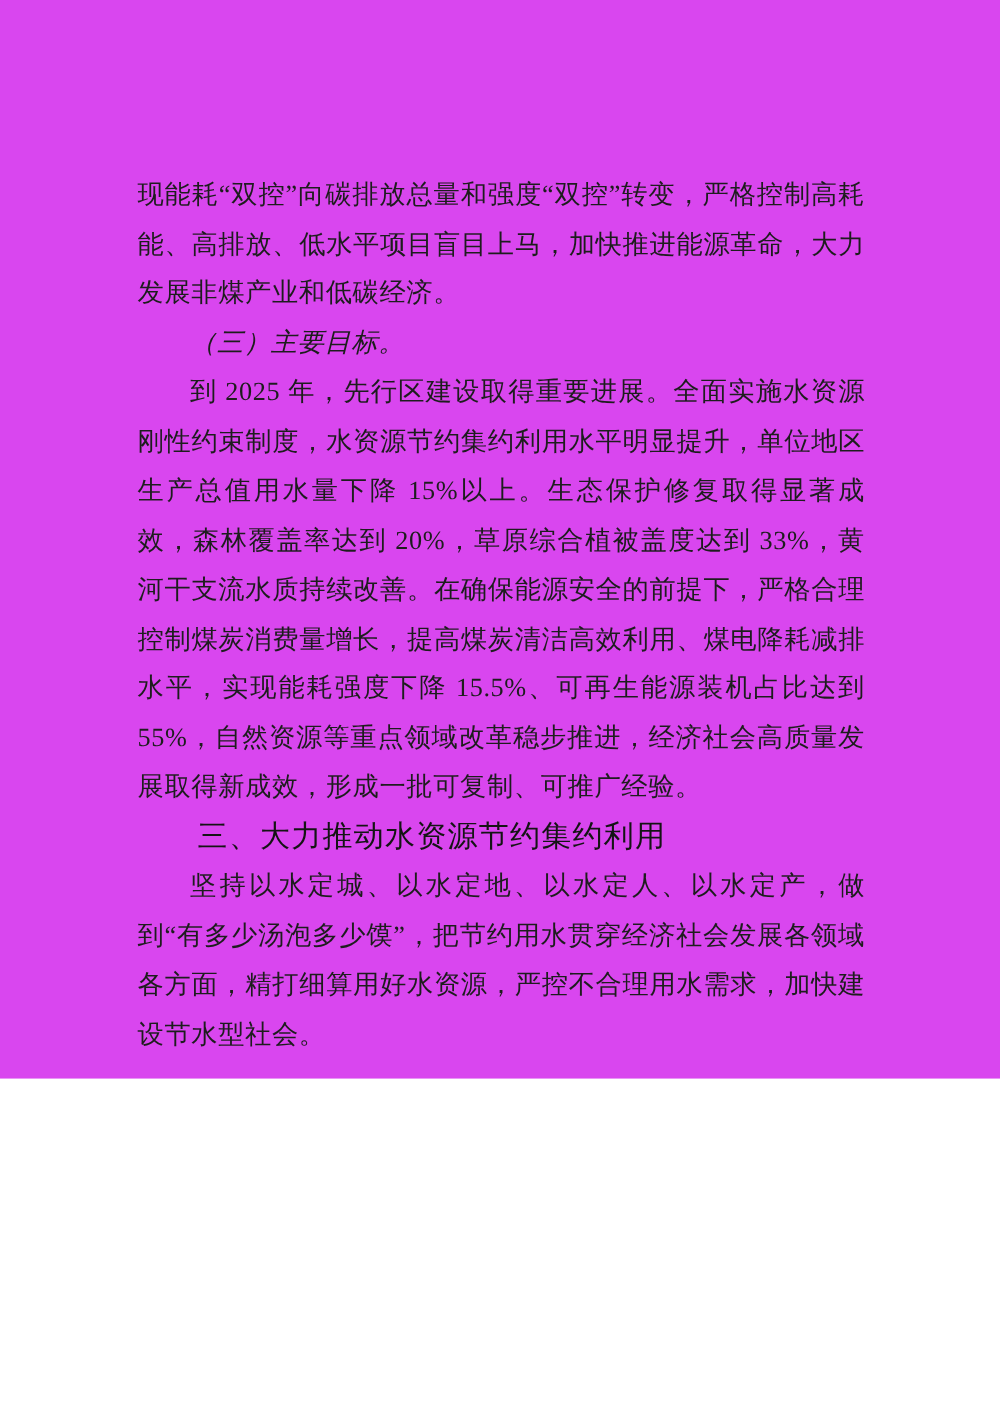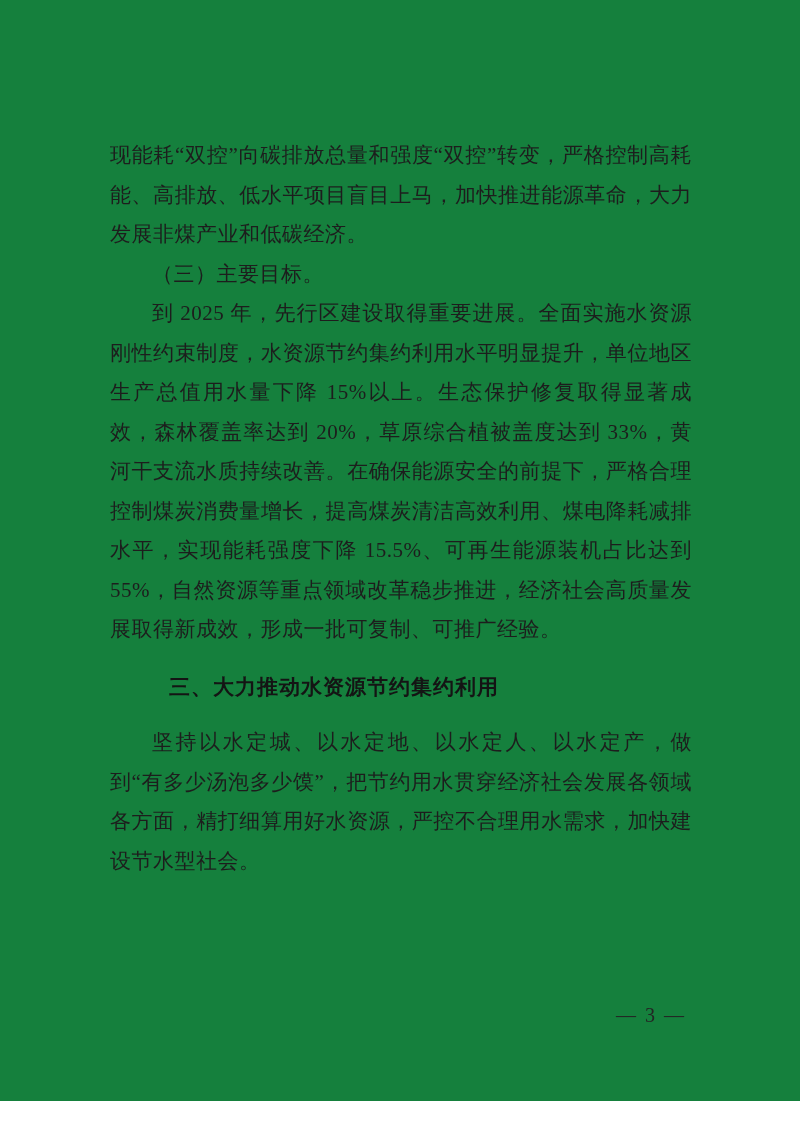--- a/index.html
+++ b/index.html
@@ -3,22 +3,22 @@
 <meta charset="utf-8">
 <style>
   html, body {
     margin: 0;
     padding: 0;
     background: #ffffff;
   }
   .page {
     position: relative;
     width: 800px;
-    height: 1101px;
-    background: #15803d;
+    height: 863px;
+    background: #d946ef;
     overflow: hidden;
     font-family: "Liberation Serif", "DejaVu Serif", serif;
     color: #1d1d1d;
   }
   .content {
     position: absolute;
     left: 110px;
     top: 136px;
     width: 582px;
   }
@@ -28,26 +28,27 @@
     line-height: 39.5px;
     text-align: justify;
     text-justify: inter-character;
     letter-spacing: 0.5px;
     color: #1d1d1d;
   }
   .indent {
     text-indent: 2em;
   }
   .kaiti {
+    font-style: italic;
   }
   .section-heading {
-    margin: 17px;
+    margin: 0;
     font-family: "Liberation Sans", "DejaVu Sans", sans-serif;
-    font-weight: bold;
-    font-size: 21px;
+    font-weight: normal;
+    font-size: 24px;
     line-height: 39.5px;
     text-indent: 2em;
     letter-spacing: 1px;
     color: #141414;
   }
   .footer-pagenum {
     position: absolute;
     top: 1004px;
     right: 114px;
     font-size: 20px;

